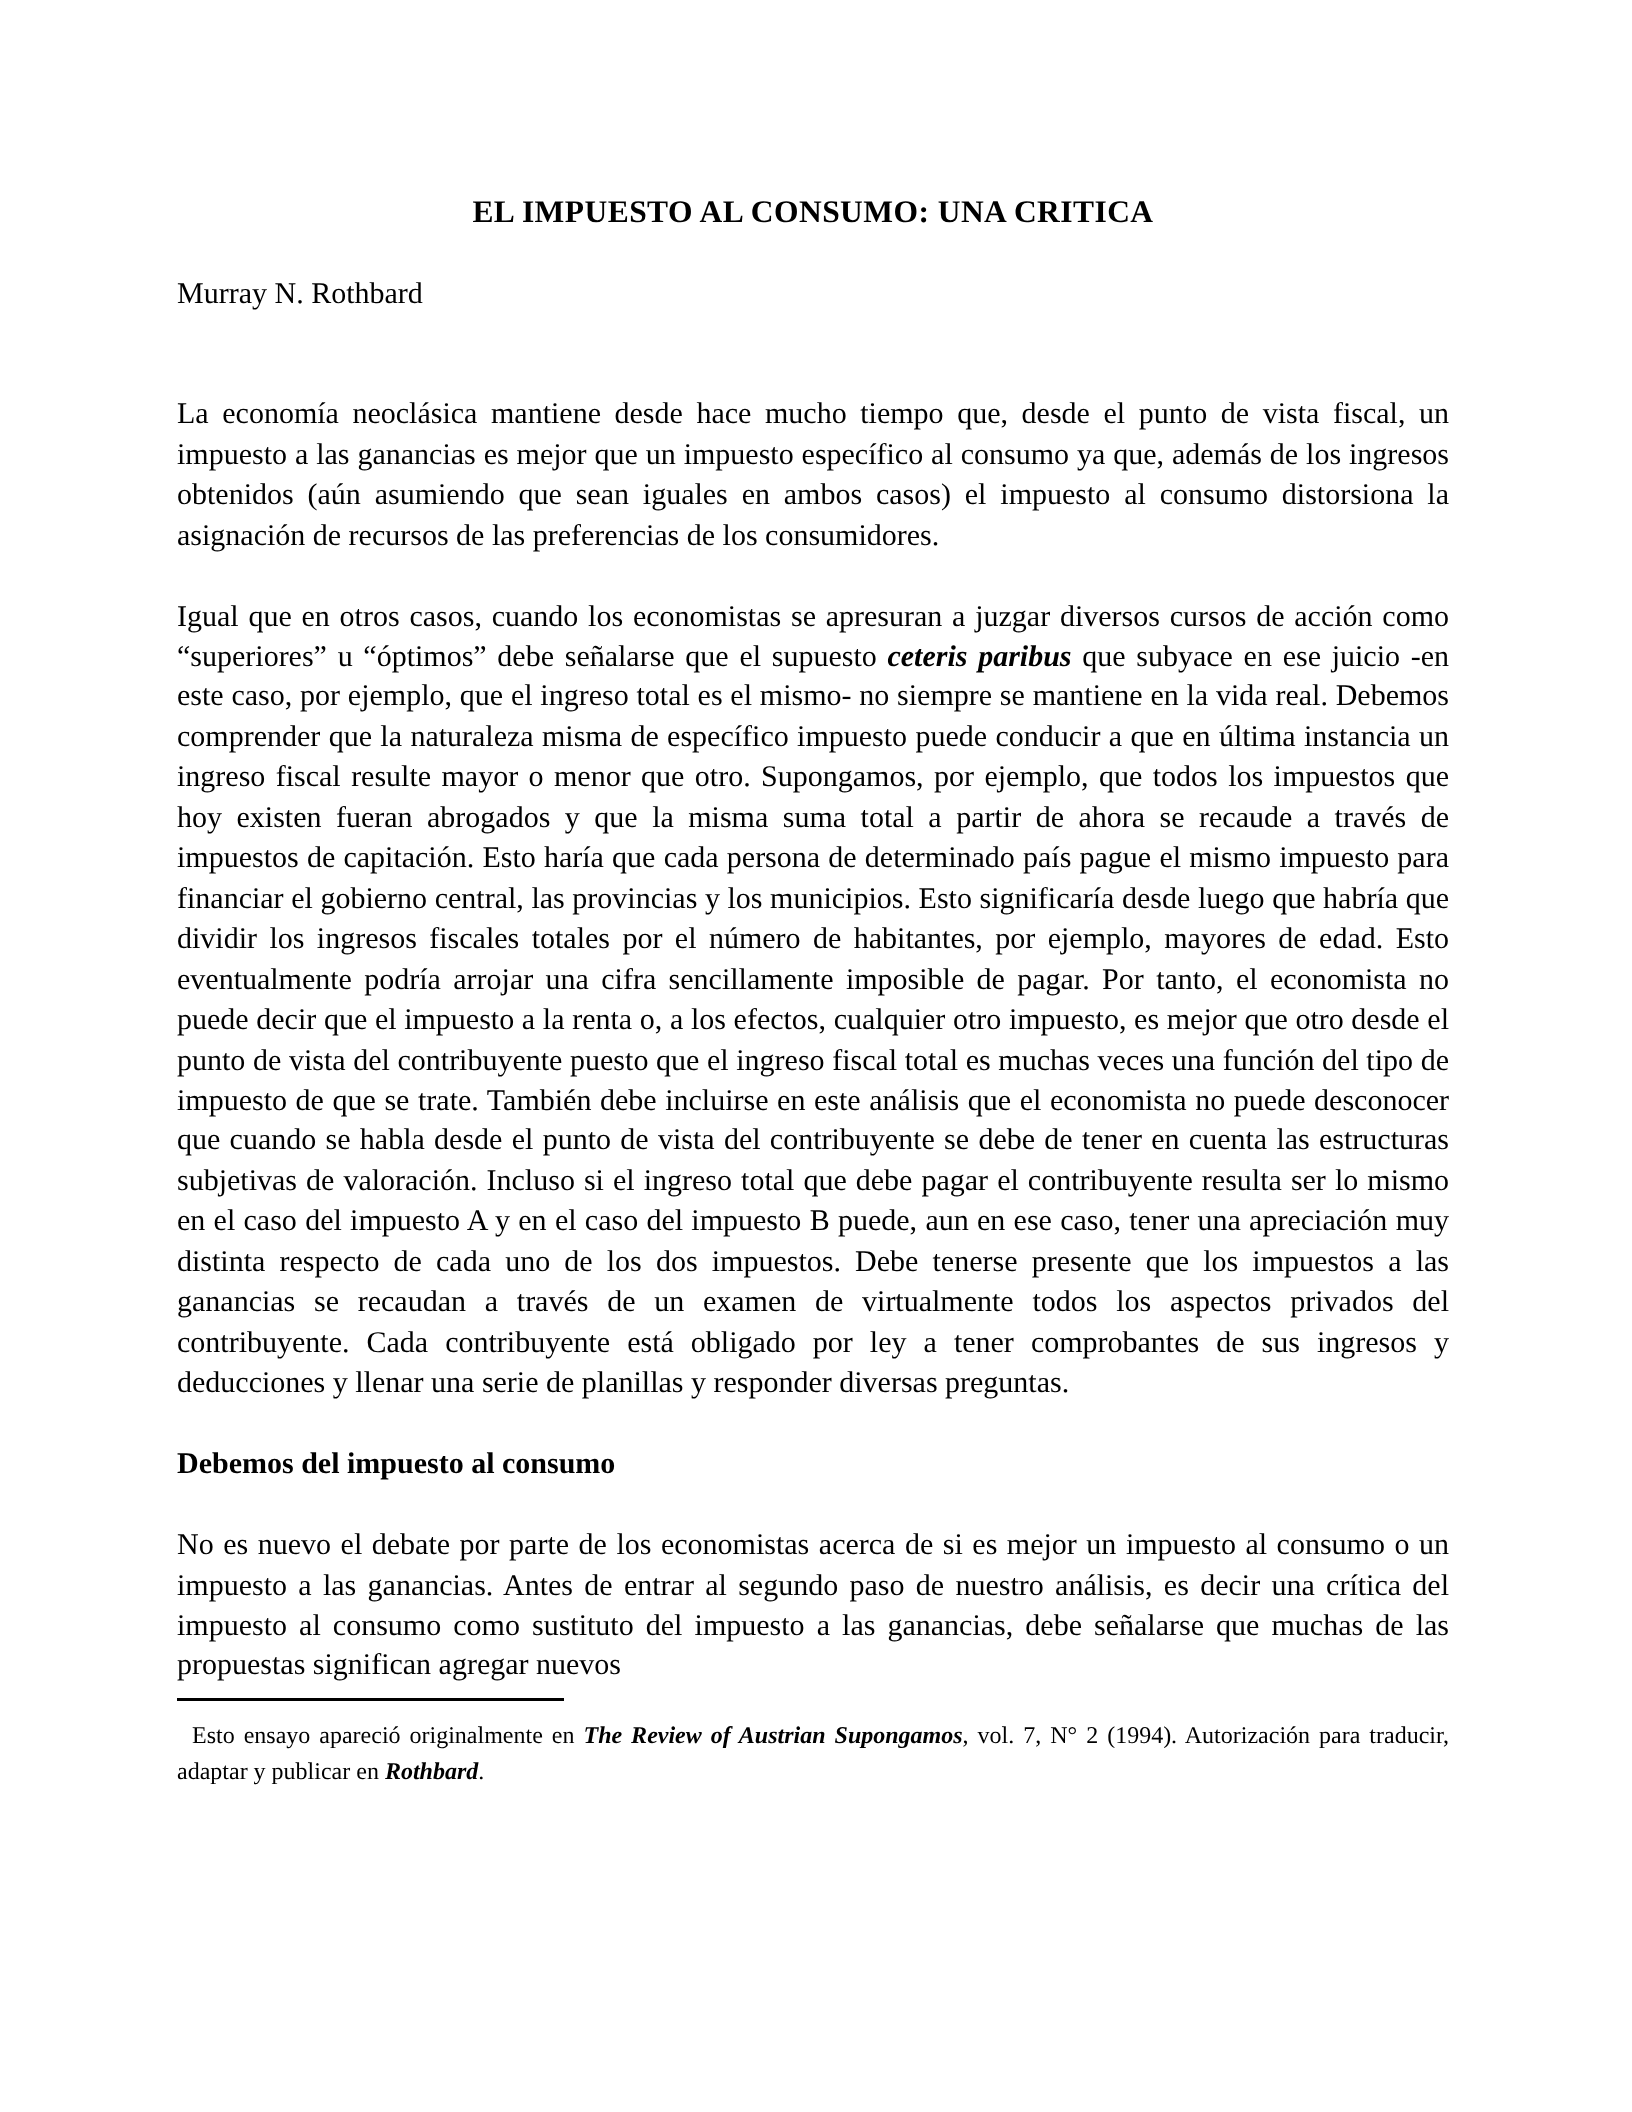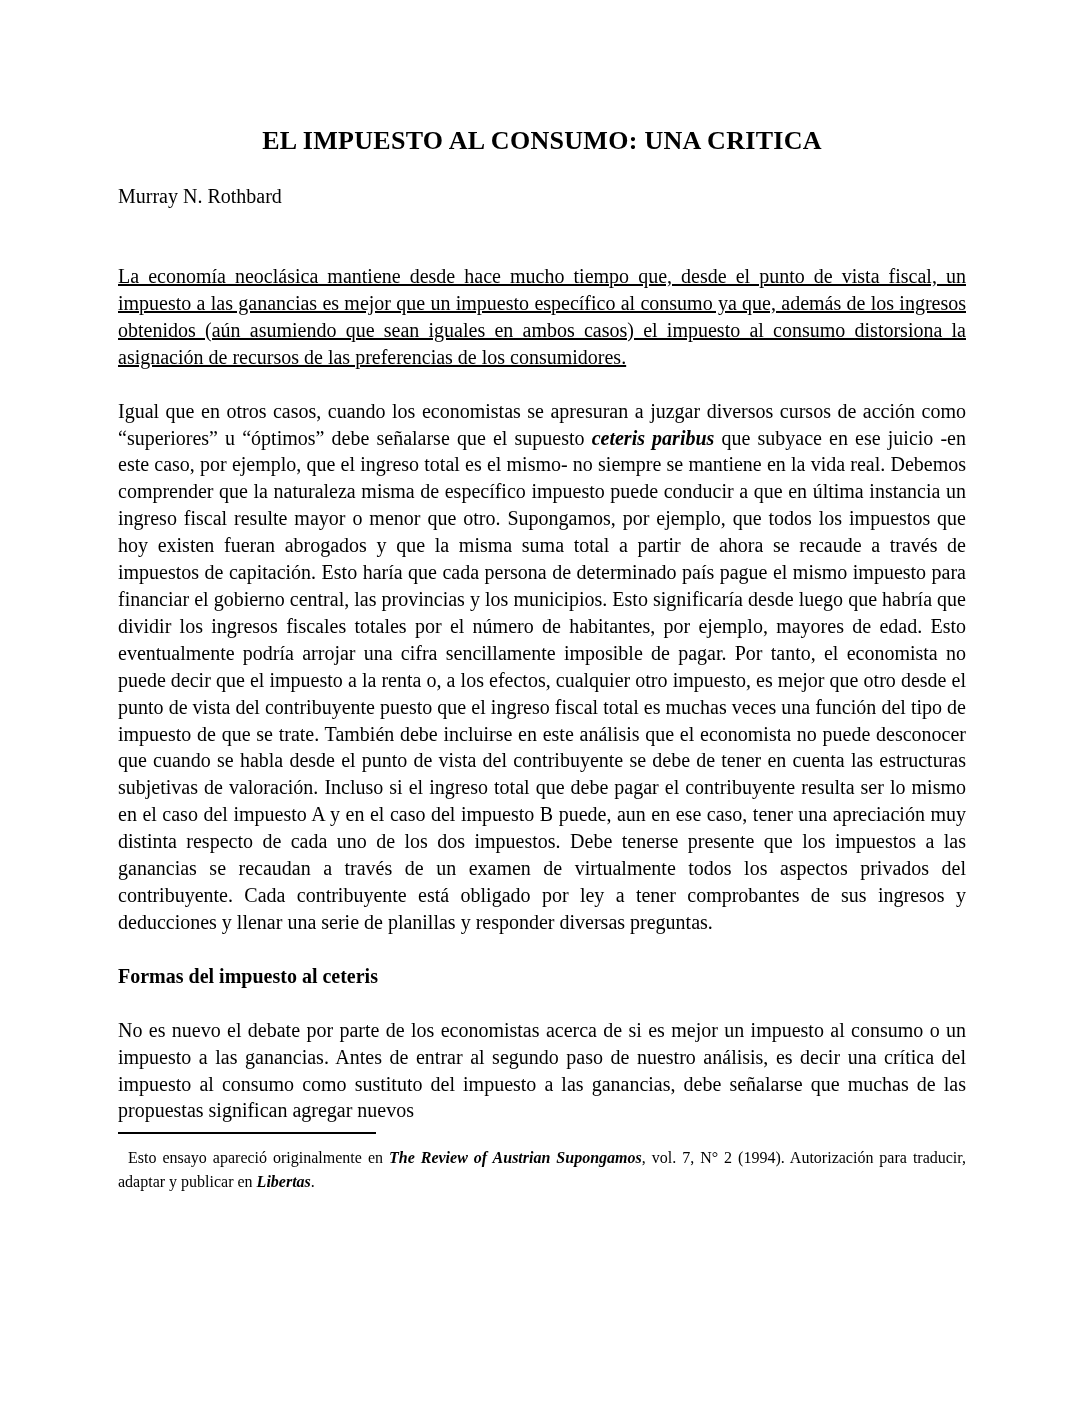--- a/index.html
+++ b/index.html
@@ -18,21 +18,21 @@
   }
   .content {
     position: absolute;
     left: 118px;
     top: 0;
     width: 848px;
   }
   .doc-title {
     margin: 129px 0 0 0;
     text-align: center;
-    font-size: 26px;
+    font-size: 21px;
     line-height: 24px;
     font-weight: bold;
     letter-spacing: 0.3px;
   }
   .doc-author {
     margin: 32px 0 0 0;
     text-align: left;
     font-size: 20px;
     line-height: 23px;
     font-weight: normal;
@@ -41,21 +41,20 @@
     margin-top: 55px;
   }
   .body-paragraph {
     margin: 27px 0 0 0;
     font-size: 20px;
     line-height: 26.9px;
     text-align: justify;
   }
   #body-blocks > :first-child {
     margin-top: 16px;
-    text-decoration: underline;
   }
   .section-heading {
     margin: 27px 0 0 0;
     font-size: 20px;
     line-height: 27px;
     font-weight: bold;
     text-align: left;
   }
   .run-normal { font-style: normal; font-weight: inherit; }
   .run-bold { font-weight: bold; }
@@ -79,21 +78,21 @@
 </head>
 <body>
 
 <div class="page">
   <div class="content">
     <h1 class="doc-title">EL IMPUESTO AL CONSUMO: UNA CRITICA</h1>
     <p class="doc-author">Murray N. Rothbard</p>
     <div id="body-blocks">
         <p class="body-paragraph"><span class="run-normal">La economía neoclásica mantiene desde hace mucho tiempo que, desde el punto de vista fiscal, un impuesto a las ganancias es mejor que un impuesto específico al consumo ya que, además de los ingresos obtenidos (aún asumiendo que sean iguales en ambos casos) el impuesto al consumo distorsiona la asignación de recursos de las preferencias de los consumidores.</span></p>
         <p class="body-paragraph"><span class="run-normal">Igual que en otros casos, cuando los economistas se apresuran a juzgar diversos cursos de acción como “superiores” u “óptimos” debe señalarse que el supuesto </span><span class="run-bold-italic">ceteris paribus</span><span class="run-normal"> que subyace en ese juicio -en este caso, por ejemplo, que el ingreso total es el mismo- no siempre se mantiene en la vida real. Debemos comprender que la naturaleza misma de específico impuesto puede conducir a que en última instancia un ingreso fiscal resulte mayor o menor que otro. Supongamos, por ejemplo, que todos los impuestos que hoy existen fueran abrogados y que la misma suma total a partir de ahora se recaude a través de impuestos de capitación. Esto haría que cada persona de determinado país pague el mismo impuesto para financiar el gobierno central, las provincias y los municipios. Esto significaría desde luego que habría que dividir los ingresos fiscales totales por el número de habitantes, por ejemplo, mayores de edad. Esto eventualmente podría arrojar una cifra sencillamente imposible de pagar. Por tanto, el economista no puede decir que el impuesto a la renta o, a los efectos, cualquier otro impuesto, es mejor que otro desde el punto de vista del contribuyente puesto que el ingreso fiscal total es muchas veces una función del tipo de impuesto de que se trate. También debe incluirse en este análisis que el economista no puede desconocer que cuando se habla desde el punto de vista del contribuyente se debe de tener en cuenta las estructuras subjetivas de valoración. Incluso si el ingreso total que debe pagar el contribuyente resulta ser lo mismo en el caso del impuesto A y en el caso del impuesto B puede, aun en ese caso, tener una apreciación muy distinta respecto de cada uno de los dos impuestos. Debe tenerse presente que los impuestos a las ganancias se recaudan a través de un examen de virtualmente todos los aspectos privados del contribuyente. Cada contribuyente está obligado por ley a tener comprobantes de sus ingresos y deducciones y llenar una serie de planillas y responder diversas preguntas.</span></p>
-        <h2 class="section-heading"><span class="run-bold">Formas del impuesto al ceteris</span></h2>
+        <h2 class="section-heading"><span class="run-bold">Debemos del impuesto al consumo</span></h2>
         <p class="body-paragraph"><span class="run-normal">No es nuevo el debate por parte de los economistas acerca de si es mejor un impuesto al consumo o un impuesto a las ganancias. Antes de entrar al segundo paso de nuestro análisis, es decir una crítica del impuesto al consumo como sustituto del impuesto a las ganancias, debe señalarse que muchas de las propuestas significan agregar nuevos</span></p>
       </div>
     <div class="footnote">
       <div class="footnote-rule"></div>
-      <p class="footnote-text" id="footnote-text"><span class="run-normal">Esto ensayo apareció originalmente en </span><span class="run-bold-italic">The Review of Austrian Supongamos</span><span class="run-normal">, vol. 7, N° 2 (1994). Autorización para traducir, adaptar y publicar en </span><span class="run-bold-italic">Libertas</span><span class="run-normal">.</span></p>
+      <p class="footnote-text" id="footnote-text"><span class="run-normal">Esto ensayo apareció originalmente en </span><span class="run-bold-italic">The Review of Austrian Supongamos</span><span class="run-normal">, vol. 7, N° 2 (1994). Autorización para traducir, adaptar y publicar en </span><span class="run-bold-italic">Rothbard</span><span class="run-normal">.</span></p>
     </div>
   </div>
 </div>
 
 </body></html>

